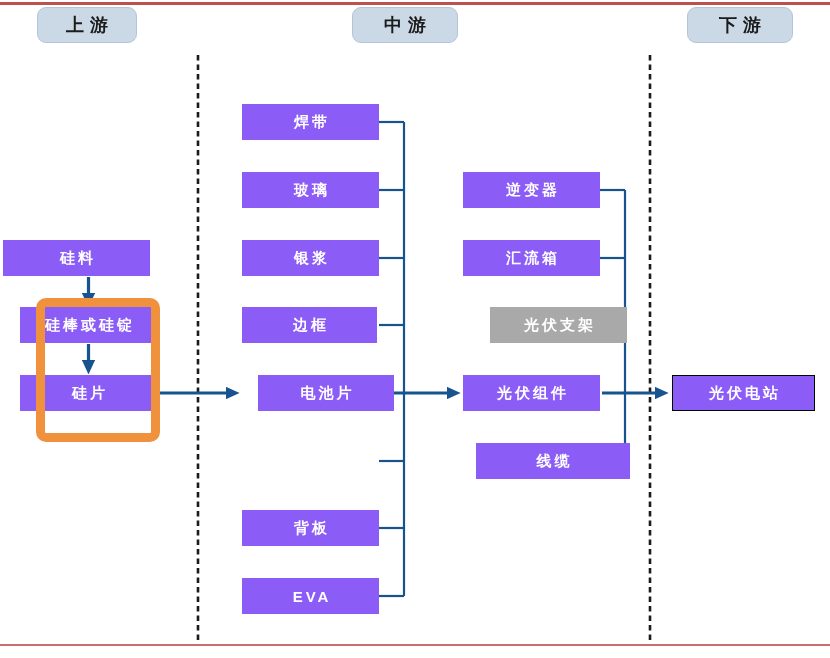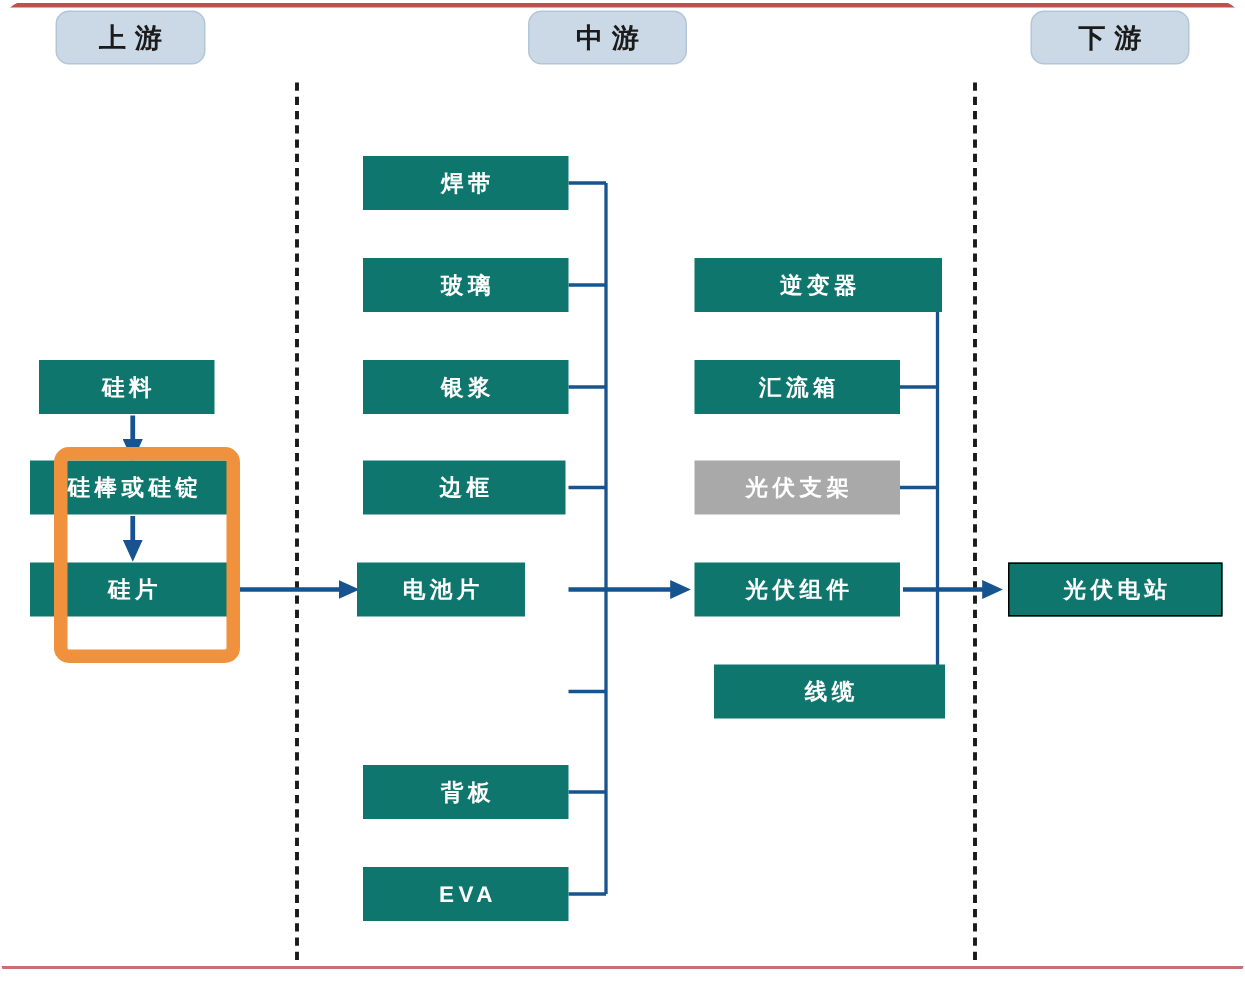--- a/index.html
+++ b/index.html
@@ -1,35 +1,34 @@
 <!DOCTYPE html>
 <html><head>
 <meta charset="utf-8">
 <style>
   html,body{margin:0;padding:0;background:#fff;}
   .page{
     position:relative;width:830px;height:658px;background:#ffffff;overflow:hidden;
     font-family:"Liberation Sans","DejaVu Sans",sans-serif;
-    border-radius:20px;
   }
   .rule{position:absolute;left:0;width:830px;}
   .rule-top{top:2px;height:3px;background:#C0504D;}
   .rule-bottom{top:644px;height:2px;background:#C87070;}
   .pill{
     position:absolute;height:36px;background:#CBD9E7;border:1px solid #B3C6D8;
     border-radius:9px;box-sizing:border-box;
     display:flex;align-items:center;justify-content:center;
     font-weight:bold;font-size:18px;color:#1b1b1b;letter-spacing:6px;text-indent:6px;
   }
   .node{
-    position:absolute;height:36px;box-sizing:border-box;background:#0f766e;color:#ffffff;
+    position:absolute;height:36px;box-sizing:border-box;background:#8b5cf6;color:#ffffff;
     display:flex;align-items:center;justify-content:center;
     font-weight:bold;font-size:15px;letter-spacing:3px;text-indent:3px;
   }
-  .node.gray{background:#A9A9A9;}
+  .node.gray{background:#A9A9A9;margin-left:27px;}
   .node.outlined{border:1px solid #000000;}
   .wires{position:absolute;left:0;top:0;z-index:0;}
   .node,.pill{z-index:1;}
   .highlight{
     position:absolute;left:36px;top:298px;width:124px;height:144px;box-sizing:border-box;
     border:9px solid #F0913D;border-radius:10px;background:transparent;z-index:2;
   }
 </style>
 </head>
 <body>
@@ -73,33 +72,33 @@
 
     <g stroke="#17548F" stroke-width="2.2" fill="none">
       <line x1="600" y1="190" x2="625" y2="190"></line>
       <line x1="600" y1="258" x2="625" y2="258"></line>
       <line x1="600" y1="325" x2="625" y2="325"></line>
       <line x1="600" y1="461" x2="625" y2="461"></line>
       <line x1="625" y1="190" x2="625" y2="461"></line>
     </g>
   </svg>
 
-  <div class="node" style="left:26px;top:240px;width:117px">硅料</div>
+  <div class="node" style="left:3px;top:240px;width:147px">硅料</div>
   <div class="node" style="left:20px;top:307px;width:137px">硅棒或硅锭</div>
   <div class="node" style="left:20px;top:375px;width:137px">硅片</div>
 
   <div class="node" style="left:242px;top:104px;width:137px">焊带</div>
   <div class="node" style="left:242px;top:172px;width:137px">玻璃</div>
   <div class="node" style="left:242px;top:240px;width:137px">银浆</div>
   <div class="node" style="left:242px;top:307px;width:135px">边框</div>
-  <div class="node" style="left:238px;top:375px;width:112px">电池片</div>
+  <div class="node" style="left:258px;top:375px;width:136px">电池片</div>
   <div class="node" style="left:242px;top:578px;width:137px">EVA</div>
   <div class="node" style="left:242px;top:510px;width:137px">背板</div>
 
-  <div class="node" style="left:463px;top:172px;width:165px">逆变器</div>
+  <div class="node" style="left:463px;top:172px;width:137px">逆变器</div>
   <div class="node" style="left:463px;top:240px;width:137px">汇流箱</div>
   <div class="node gray" style="left:463px;top:307px;width:137px">光伏支架</div>
   <div class="node" style="left:463px;top:375px;width:137px">光伏组件</div>
   <div class="node" style="left:476px;top:443px;width:154px">线缆</div>
 
   <div class="node outlined" style="left:672px;top:375px;width:143px">光伏电站</div>
 
   <div class="highlight"></div>
 
 </div>

